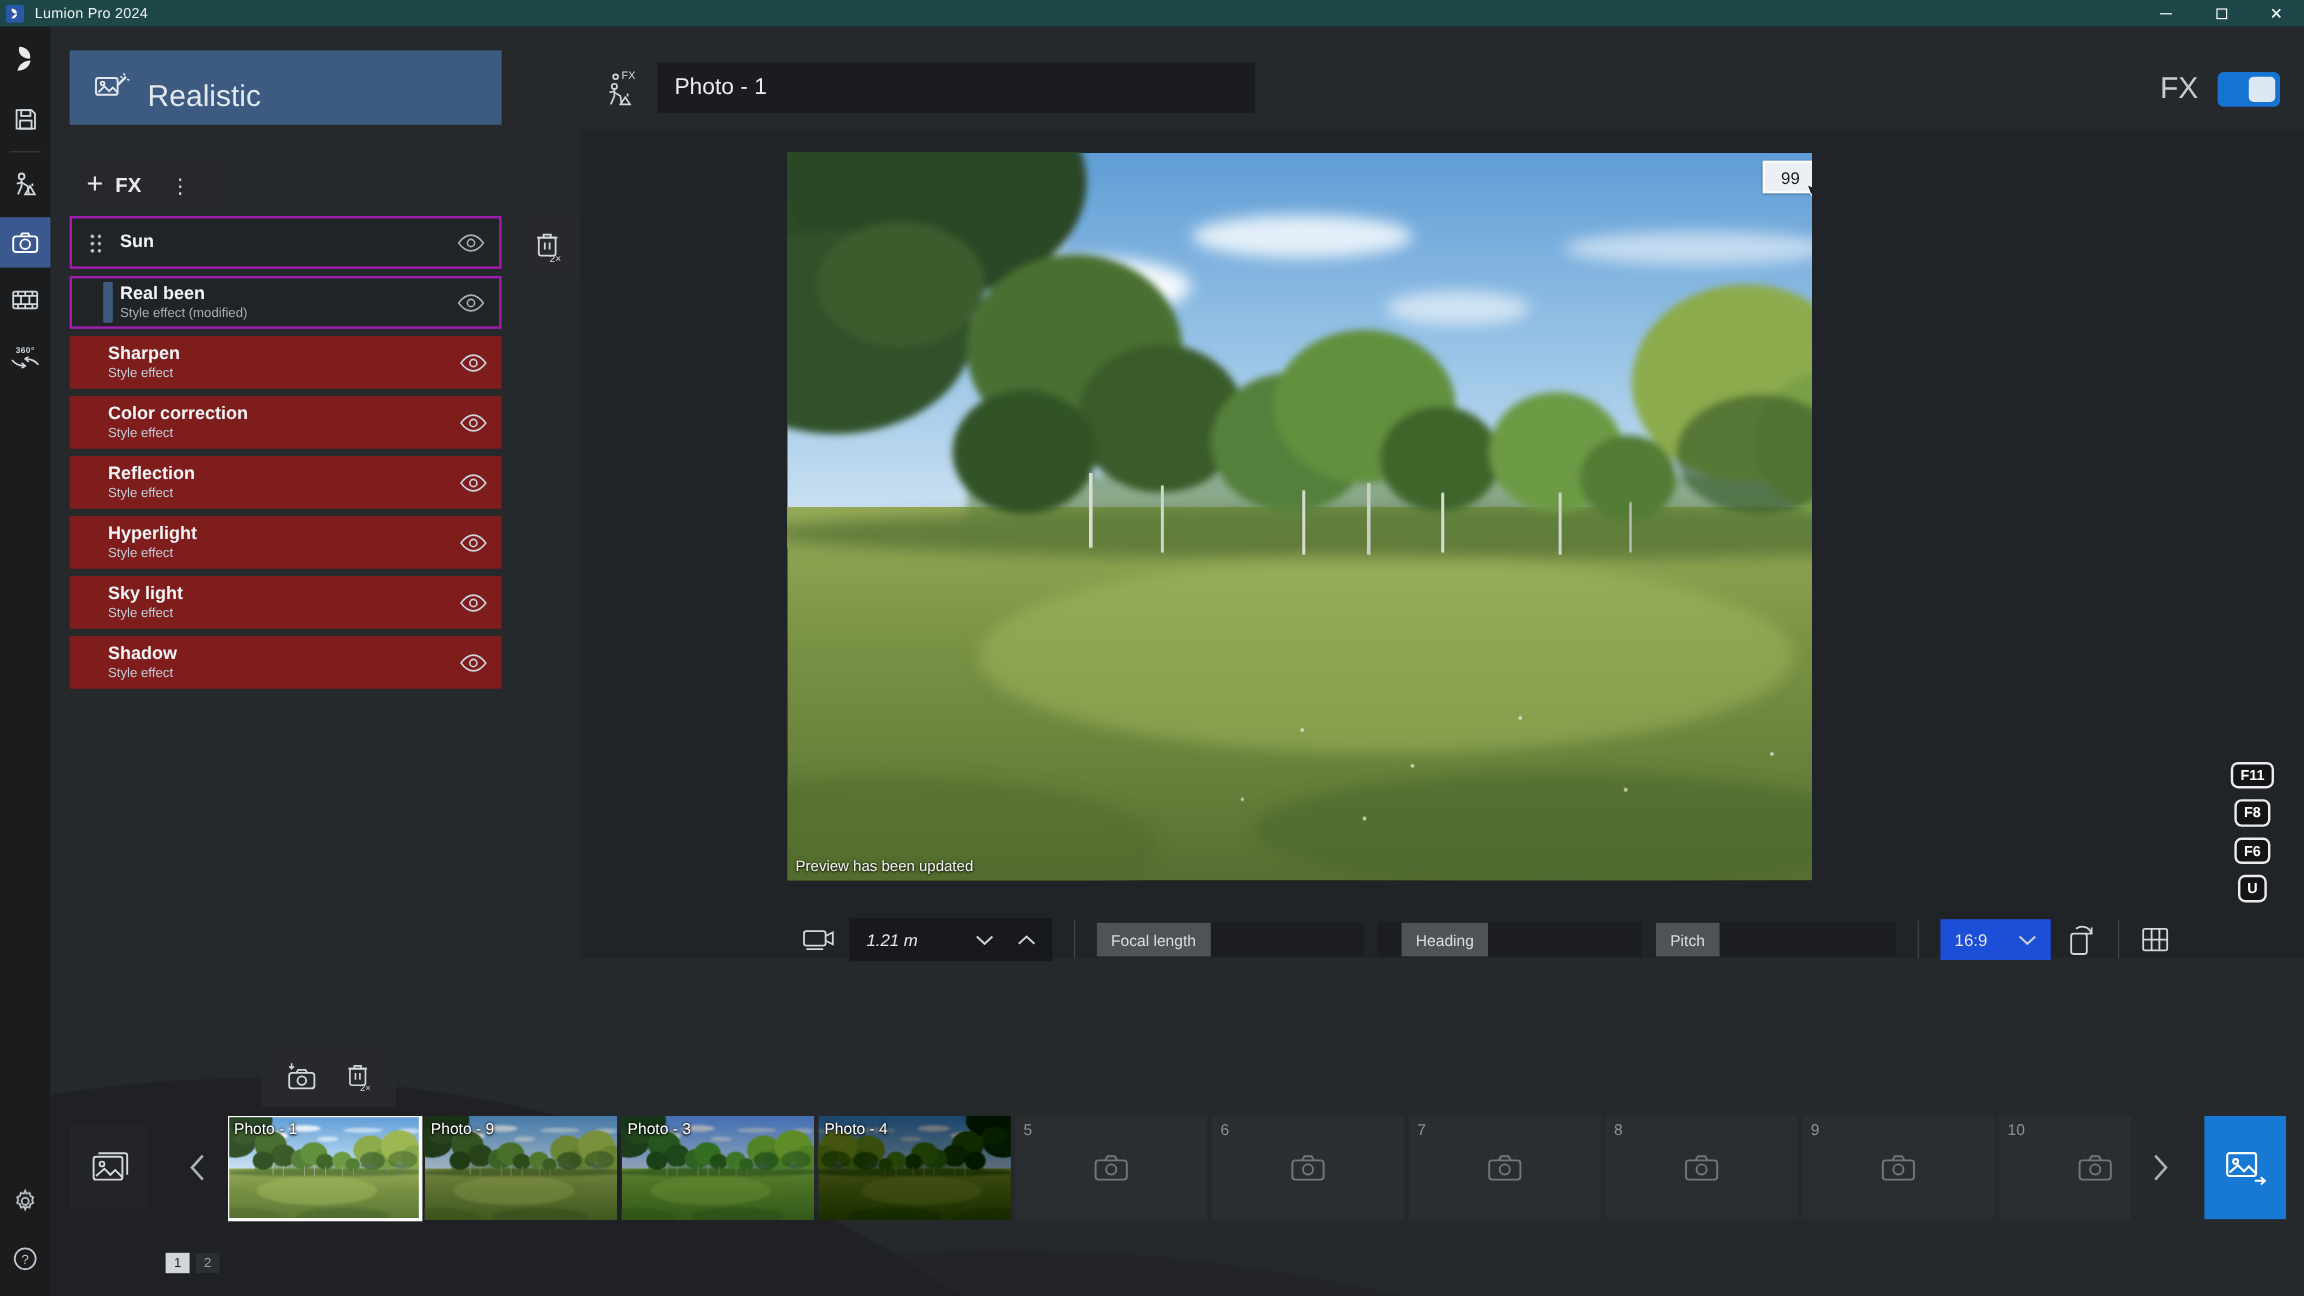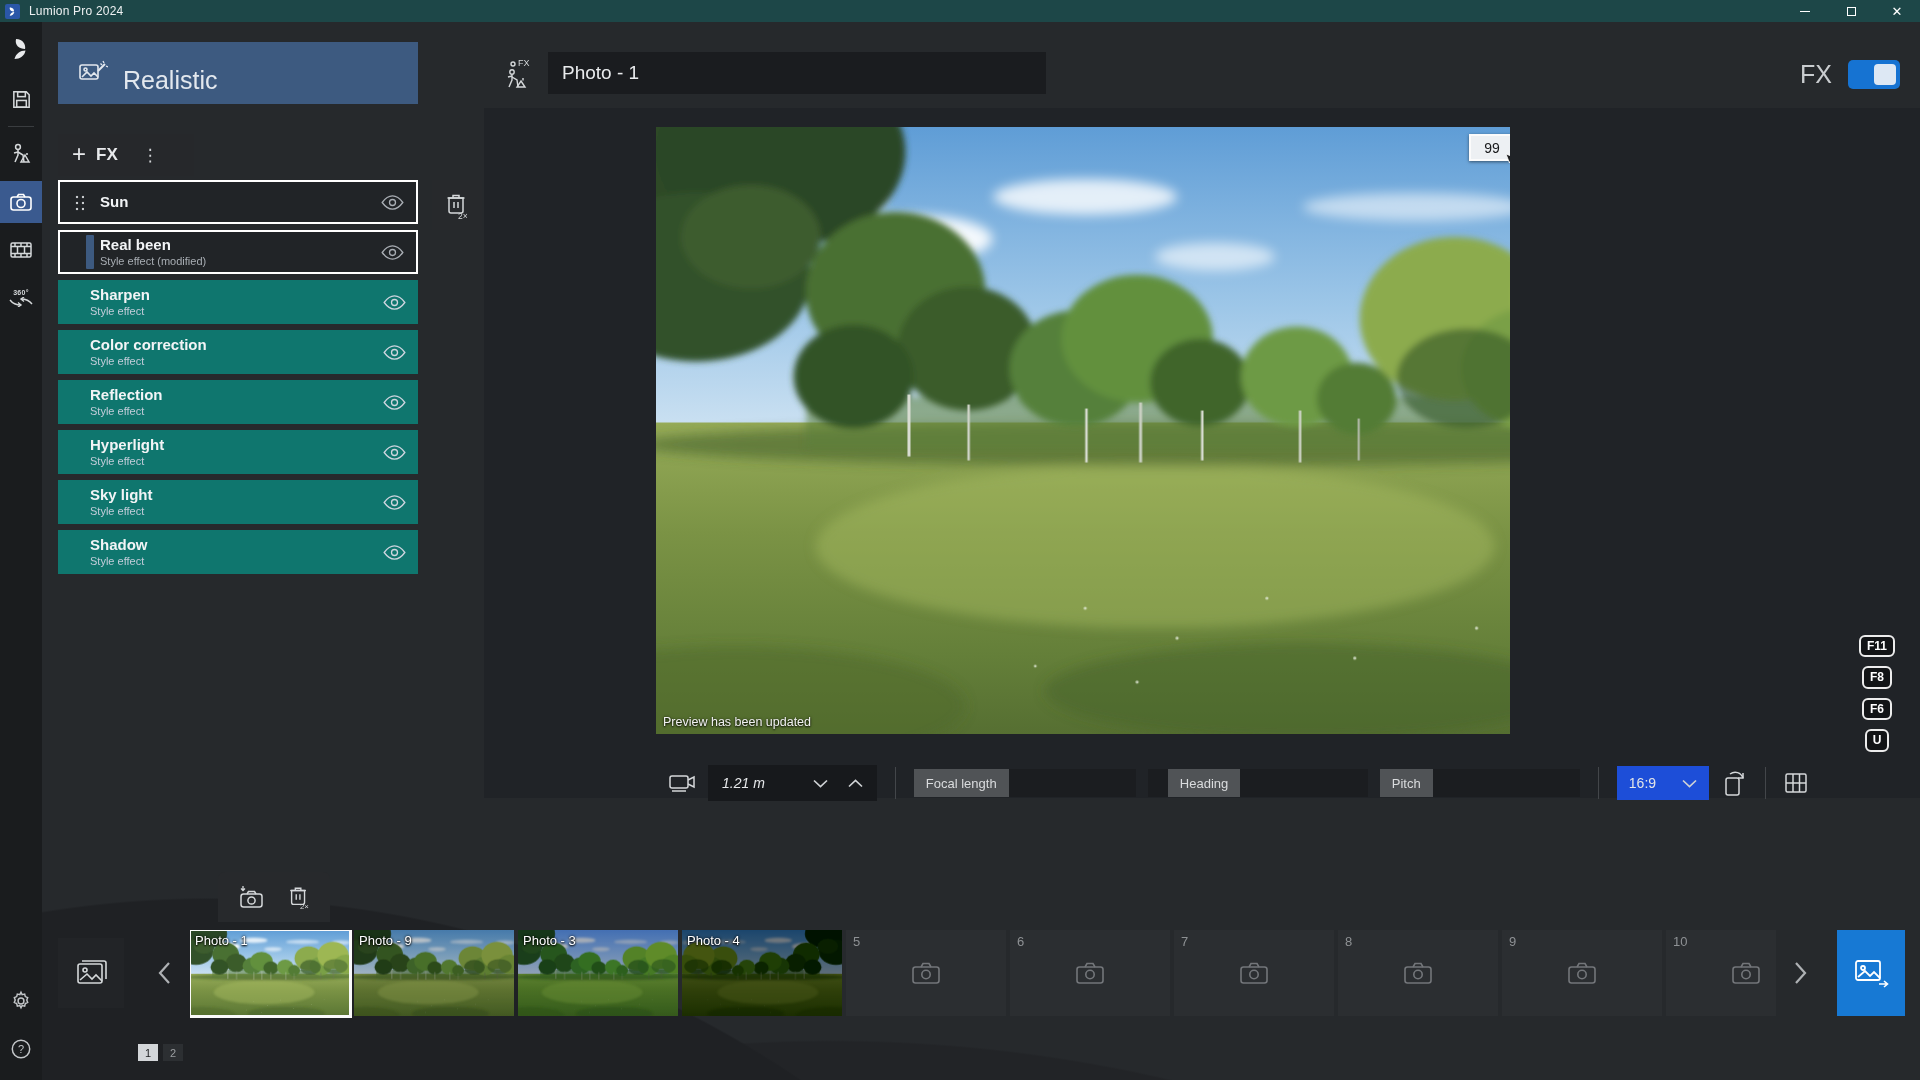--- a/index.html
+++ b/index.html
@@ -40,22 +40,22 @@
                   background:#3d5a80; display:flex; align-items:center; padding-left:20px; gap:15px; }
   .style-header-label { color:#e3e8ee; font-size:25px;margin-top:15px; }
   .addfx-btn { position:absolute; left:58px; top:134px; width:136px; height:42px; background:#26282b;
                display:flex; align-items:center; padding:0 14px; gap:10px; color:#e8eaec; }
   .addfx-plus { font-size:24px; font-weight:300; line-height:1; margin-top:-2px; }
   .addfx-label { font-size:17px; font-weight:bold; }
   .addfx-kebab { margin-left:14px; font-size:17px; color:#cfd2d5; letter-spacing:0; }
 
   .fx-row { position:absolute; left:58px; width:360px; height:44px; display:flex; align-items:center;
             padding:0 12px 0 14px; }
-  .fx-row.dark { background:#212427; border:2px solid #ffffff; }
-  .fx-row.blue { background:#0f766e;justify-content:center; }
+  .fx-row.dark { background:#212427; border:2px solid #a21caf; }
+  .fx-row.blue { background:#7f1d1d;justify-content:center; }
   .drag-dots { width:10px; height:17px; margin-right:16px;
                background-image:radial-gradient(circle 1.3px, #c7cacd 1.3px, transparent 1.6px);
                background-size:6px 6px; }
   .accent-bar { width:8px; height:34px; background:#3d5a80; margin:0 6px 0 12px; border-radius:1px; }
   .fx-text { display:flex; flex-direction:column; justify-content:center; gap:2px; min-width:0; }
   .fx-title { color:#f2f4f6; font-size:15px; font-weight:bold; line-height:1.1; }
   .fx-sub   { color:#a8adb3; font-size:11px; line-height:1.1; }
   .fx-row.blue .fx-sub { color:#c3cdda; }
   .eye { margin-left:auto; flex:none; }
 

